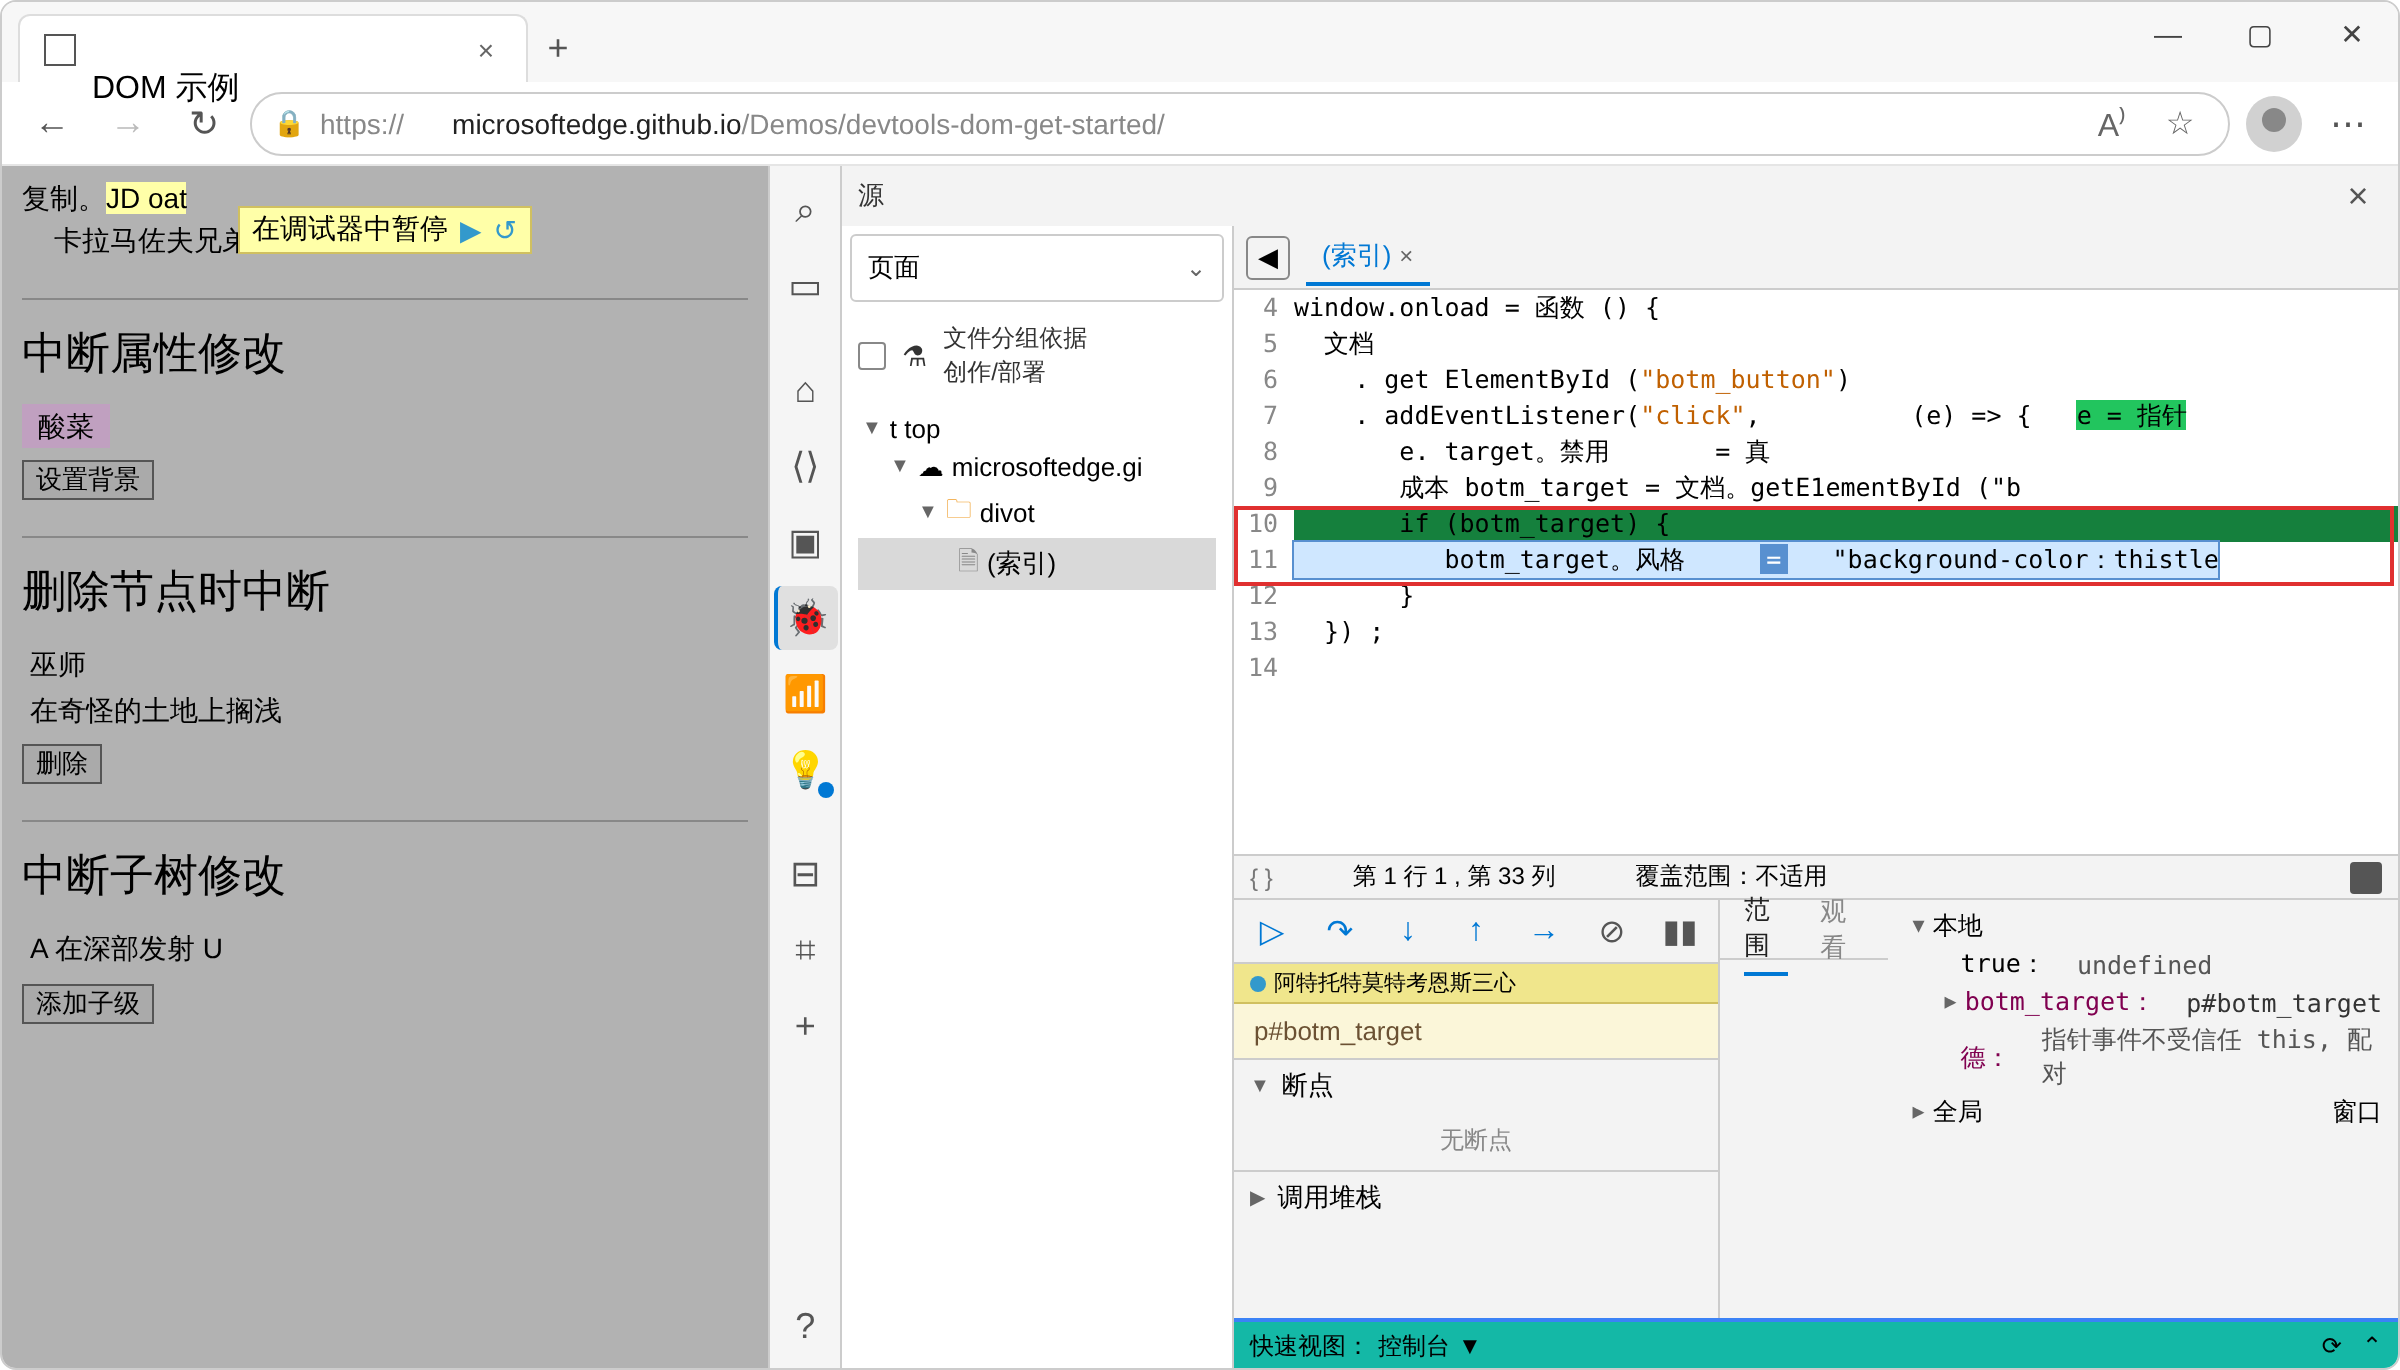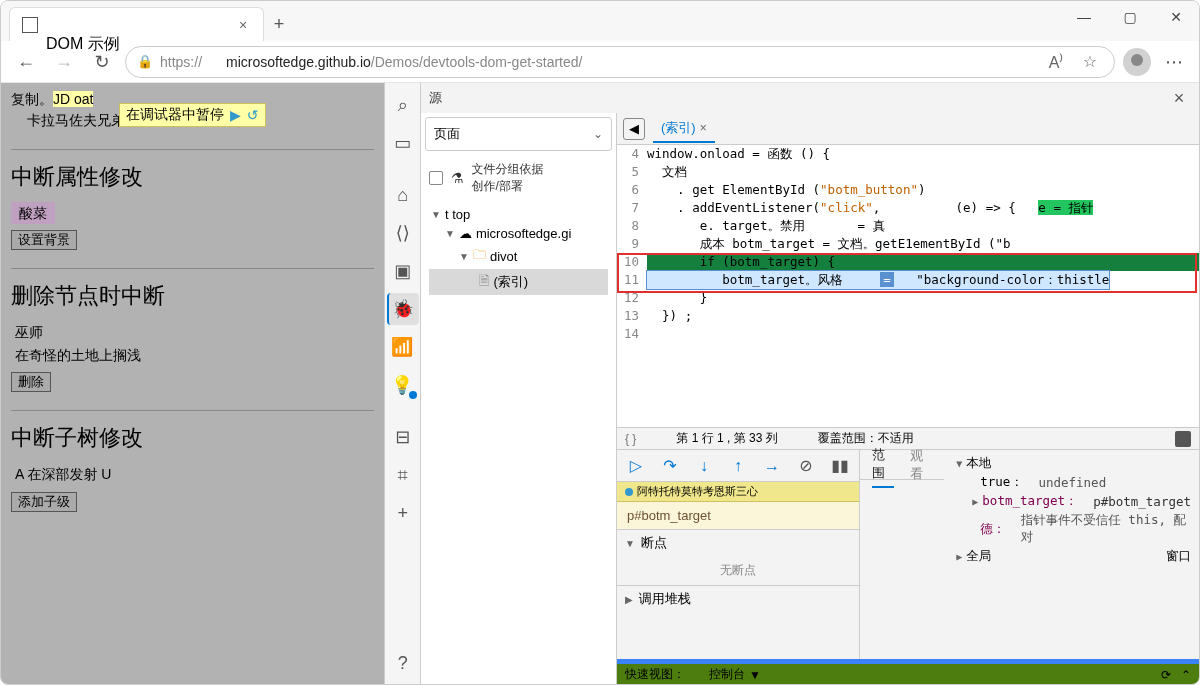--- a/index.html
+++ b/index.html
@@ -92,21 +92,21 @@
 .scope-tabs { height: 30px; display: flex; align-items: center; gap: 16px; padding: 0 12px; border-bottom: 1px solid #ccc; }
 .scope-tab { padding: 4px 0; }
 .scope-tab.active { border-bottom: 2px solid #0078d4; color: #222; }
 .scope-tab.inactive { color: #888; }
 .scope-body { flex: 1; padding: 4px 8px; font-size: 12.5px; font-family: Consolas, monospace; }
 .sc-row { display: flex; align-items: center; gap: 4px; padding: 1px 0; padding-left: var(--ind, 8px); }
 .sc-arr { font-size: 10px; color: #666; }
 .sc-key { color: #800050; }
 .sc-val { color: #555; }
 .sc-obj { color: #333; }
-.footer { height: 26px; border-top: 5px solid #3b82f6; display: flex; align-items: center; padding: 0 8px; font-size: 12px; background: #4d7c0f; gap: 24px; }
+.footer { height: 26px; border-top: 2px solid #3b82f6; display: flex; align-items: center; padding: 0 8px; font-size: 12px; background: #14b8a6; gap: 4px; }
 .footer .sel { display: flex; align-items: center; gap: 4px; }
 .footer-icons { margin-left: auto; display: flex; gap: 10px; }
 </style>
 </head>
 <body>
 
 <div class="titlebar">
   <div class="tab-region">
     <div class="browser-tab">
       <span class="tab-favicon"></span>

